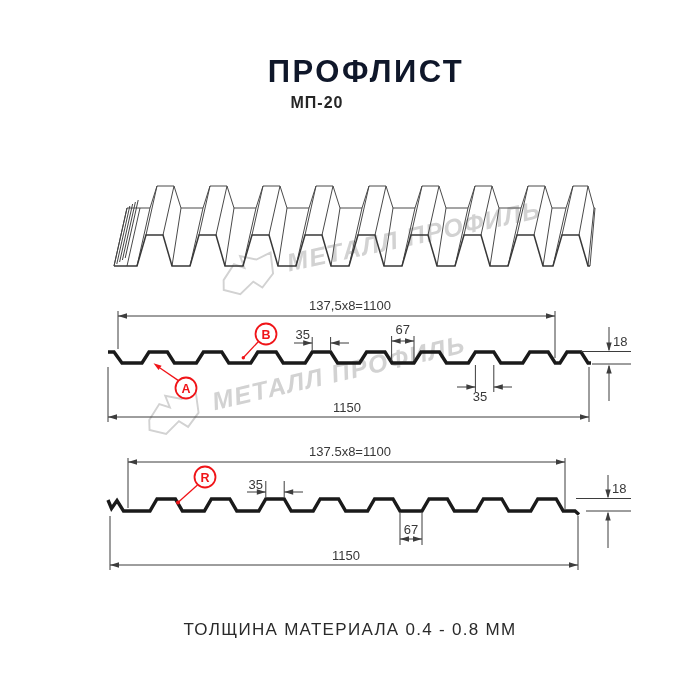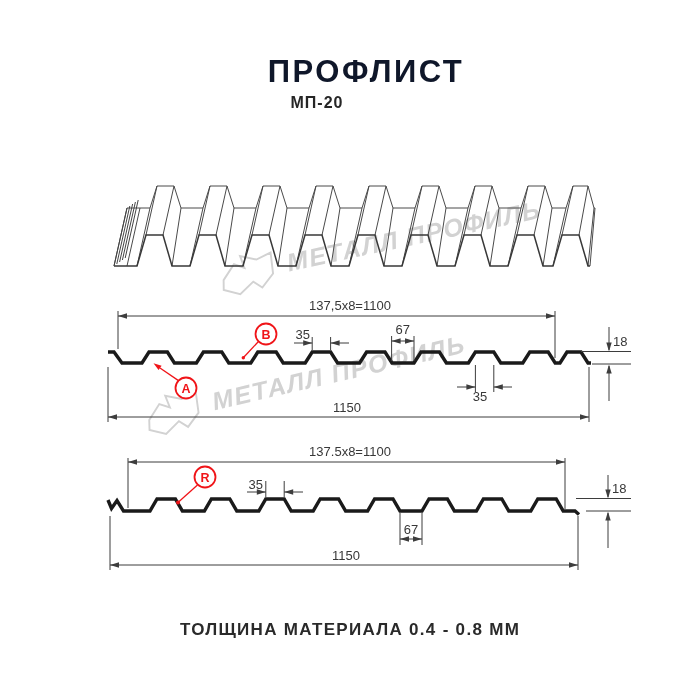--- a/index.html
+++ b/index.html
@@ -3,21 +3,21 @@
 <meta charset="utf-8">
 <style>
   html,body{margin:0;padding:0;background:#ffffff;}
   .page{position:relative;width:700px;height:700px;background:#fff;overflow:hidden;
         font-family:"Liberation Sans",sans-serif;}
   .title{position:absolute;top:54px;left:16px;width:700px;text-align:center;
          font-size:31px;font-weight:bold;letter-spacing:2.5px;color:#0f172a;margin:0;}
   .subtitle{position:absolute;top:94px;left:0;width:634px;text-align:center;
             font-size:16px;font-weight:600;letter-spacing:1px;color:#262626;}
   .footer{position:absolute;top:620px;left:0;width:700px;text-align:center;
-          font-size:17px;font-weight:700;letter-spacing:1.3px;color:#2a2a2a;}
+          font-size:17px;font-weight:400;letter-spacing:1.3px;color:#2a2a2a;}
   .wm{position:absolute;display:flex;align-items:flex-end;pointer-events:none;
       transform-origin:left bottom;}
   .wm .wm-text{font-family:"Liberation Sans",sans-serif;font-style:italic;font-weight:bold;
       font-size:25px;letter-spacing:1.5px;color:#d2d2d2;white-space:nowrap;
       position:relative;top:-10px;margin-left:10px;}
   .wm1{left:222px;top:258px;transform:rotate(-12deg);}
   .wm2{left:148px;top:398px;transform:rotate(-13deg);}
   svg.draw{position:absolute;left:0;top:140px;}
   text.dim{font-family:"Liberation Sans",sans-serif;font-size:13px;fill:#383838;}
   text.mk{font-family:"Liberation Sans",sans-serif;font-size:12.5px;font-weight:bold;fill:#f01418;}

